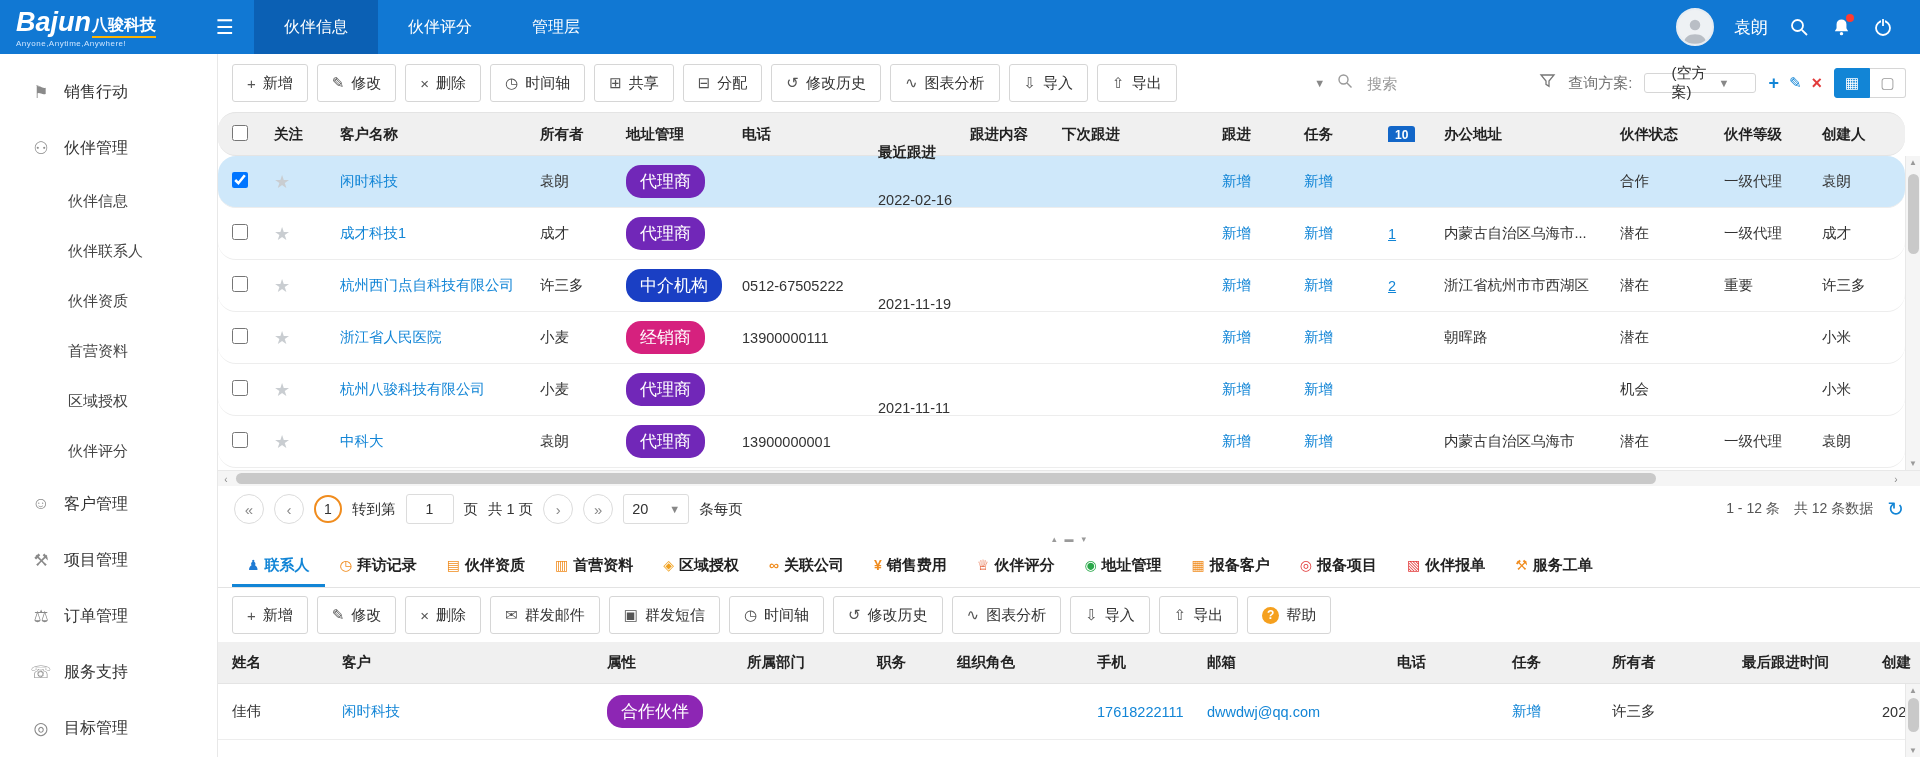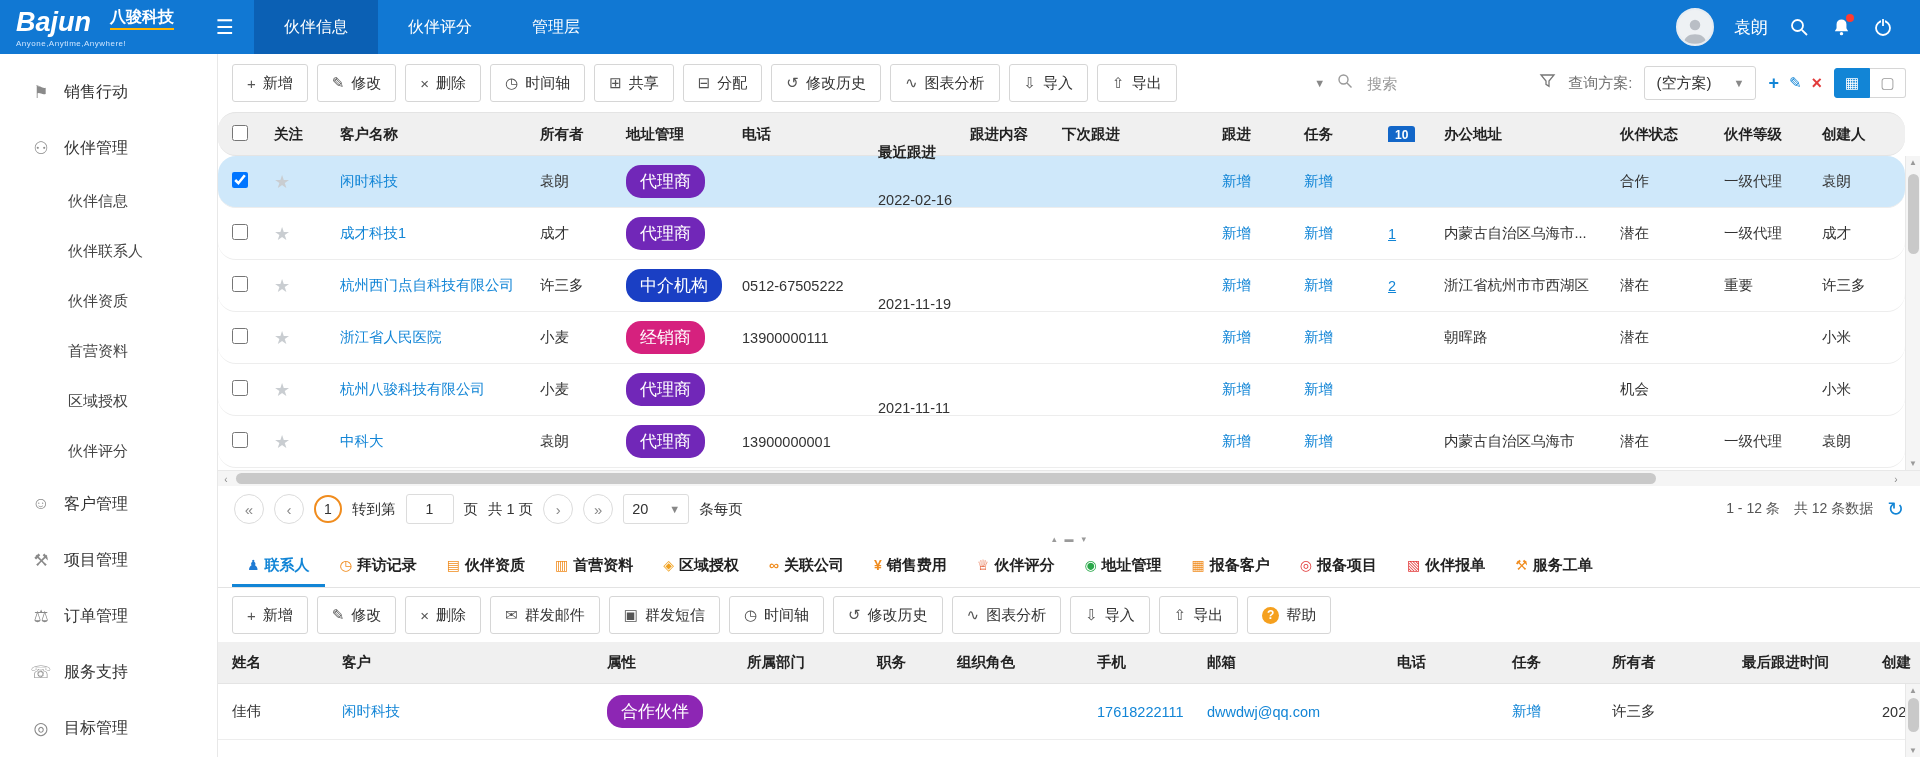--- a/index.html
+++ b/index.html
@@ -3,21 +3,21 @@
 <meta charset="utf-8">
 <style>
   * { margin:0; padding:0; box-sizing:border-box; }
   html,body { width:1920px; height:757px; }
   body { font-family:"Liberation Sans","DejaVu Sans",sans-serif; background:#fff; color:#333; overflow:hidden; }
   .app { position:relative; width:1920px; height:757px; background:#fff; overflow:hidden; }
 
   
   .topbar { position:absolute; top:0; left:0; right:0; height:54px; background:#1178d3; display:flex; align-items:center; color:#fff; z-index:10; }
   .logo { width:212px; padding-left:16px; cursor:pointer; }
-  .logo-main { display:flex; align-items:flex-start; gap:19px; }
+  .logo-main { display:flex; align-items:flex-end; gap:1px; }
   .logo-en { font-size:27px; font-style:italic; font-weight:bold; }
   .logo-cn { font-size:16px; font-weight:bold; border-bottom:2px solid #ffb400; }
   .logo-tagline { font-size:8px; color:#cfe6ff; margin-top:1px; letter-spacing:.5px; }
   .hamburger { font-size:20px; margin:0 20px 0 4px; cursor:pointer; }
   .top-tabs { display:flex; height:100%; }
   .top-tab { display:flex; align-items:center; padding:0 30px; font-size:16px; cursor:pointer; }
   .top-tab.active { background:#0b60b4; }
   .topbar-right { margin-left:auto; display:flex; align-items:center; gap:20px; padding-right:26px; }
   .avatar { width:38px; height:38px; border-radius:50%; background:#eef1f4; display:flex; align-items:flex-end; justify-content:center; overflow:hidden; border:2px solid #e6ecf2; cursor:pointer; }
   .username { font-size:17px; cursor:pointer; }
@@ -36,21 +36,21 @@
   .toolbar { display:flex; align-items:center; gap:9px; padding:0 14px; height:58px; flex:0 0 58px; }
   .tbtn { display:inline-flex; align-items:center; gap:7px; height:38px; padding:0 14px; background:#fff; border:1px solid #d6d6d6; border-radius:3px; font-size:15px; color:#333; cursor:pointer; font-family:inherit; white-space:nowrap; }
   .tbtn-icon { font-size:15px; color:#555; }
   .help-glyph { background:#f5a01e; color:#fff; border-radius:50%; width:17px; height:17px; display:inline-flex; align-items:center; justify-content:center; font-size:12px; font-weight:bold; }
   .toolbar-right { margin-left:auto; display:flex; align-items:center; gap:12px; }
   .caret { color:#888; font-size:11px; cursor:pointer; }
   .search-box { display:flex; align-items:center; gap:14px; width:190px; }
   .search-box input { border:none; outline:none; font-size:15px; color:#555; width:150px; font-family:inherit; }
   .search-box input::placeholder { color:#9a9a9a; }
   .query-label { font-size:15px; color:#737373; white-space:nowrap; }
-  .query-select { display:flex; align-items:center; justify-content:space-between; width:112px; height:34px; border:1px solid #d6d6d6; border-radius:3px; padding:0 11px; font-size:15px; color:#333; cursor:pointer; }
+  .query-select { display:flex; align-items:center; justify-content:space-between; width:112px; height:20px; border:1px solid #d6d6d6; border-radius:3px; padding:0 26px; font-size:15px; color:#333; cursor:pointer; }
   .qs-actions { display:flex; align-items:center; gap:10px; font-size:18px; }
   .qs-plus { color:#1285d6; font-weight:bold; cursor:pointer; }
   .qs-edit { color:#1285d6; cursor:pointer; font-size:15px; }
   .qs-del { color:#e23c3c; font-weight:bold; cursor:pointer; }
   .view-toggles { display:flex; }
   .vt { width:36px; height:30px; display:flex; align-items:center; justify-content:center; border:1px solid #d6d6d6; background:#fff; color:#9a9a9a; cursor:pointer; font-size:15px; }
   .vt.active { background:#1285d6; border-color:#1285d6; color:#fff; }
   .vt:first-child { border-radius:3px 0 0 3px; }
   .vt:last-child { border-radius:0 3px 3px 0; border-left:none; }
 

